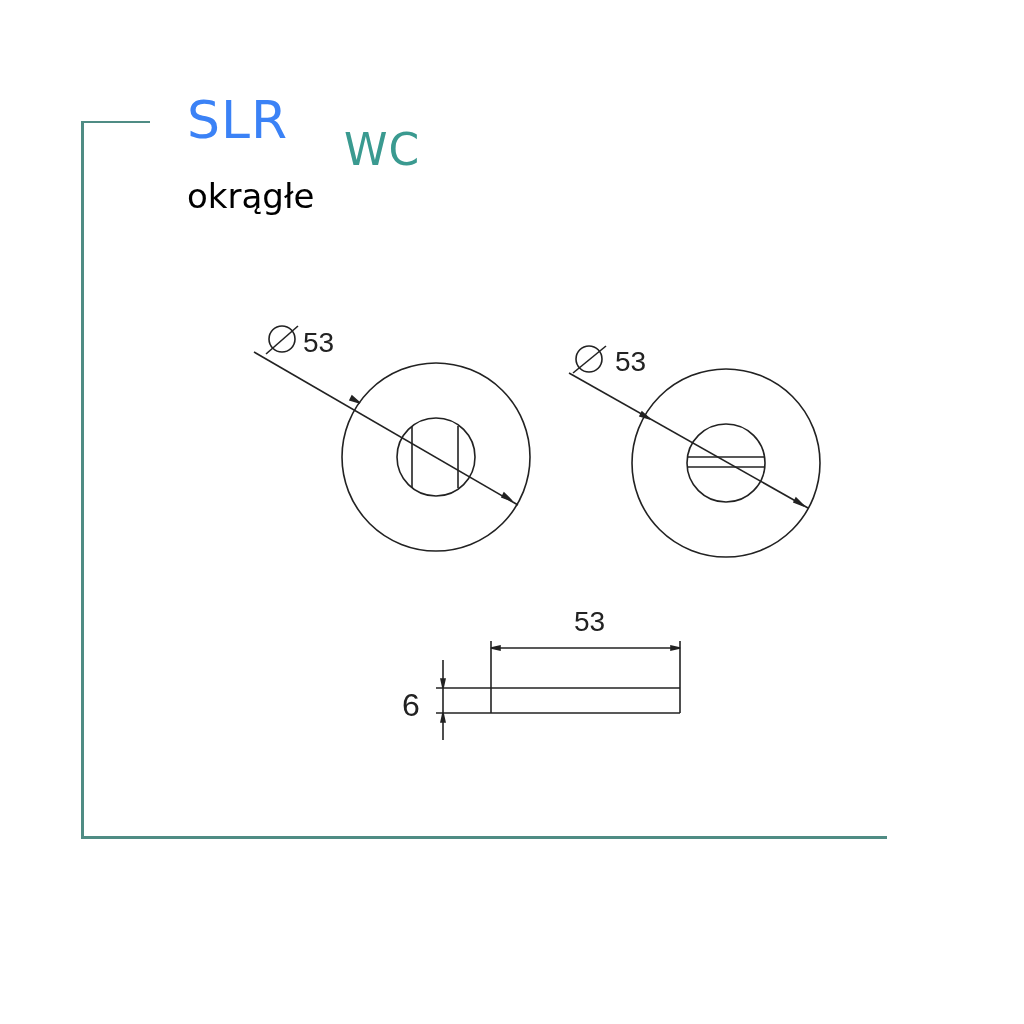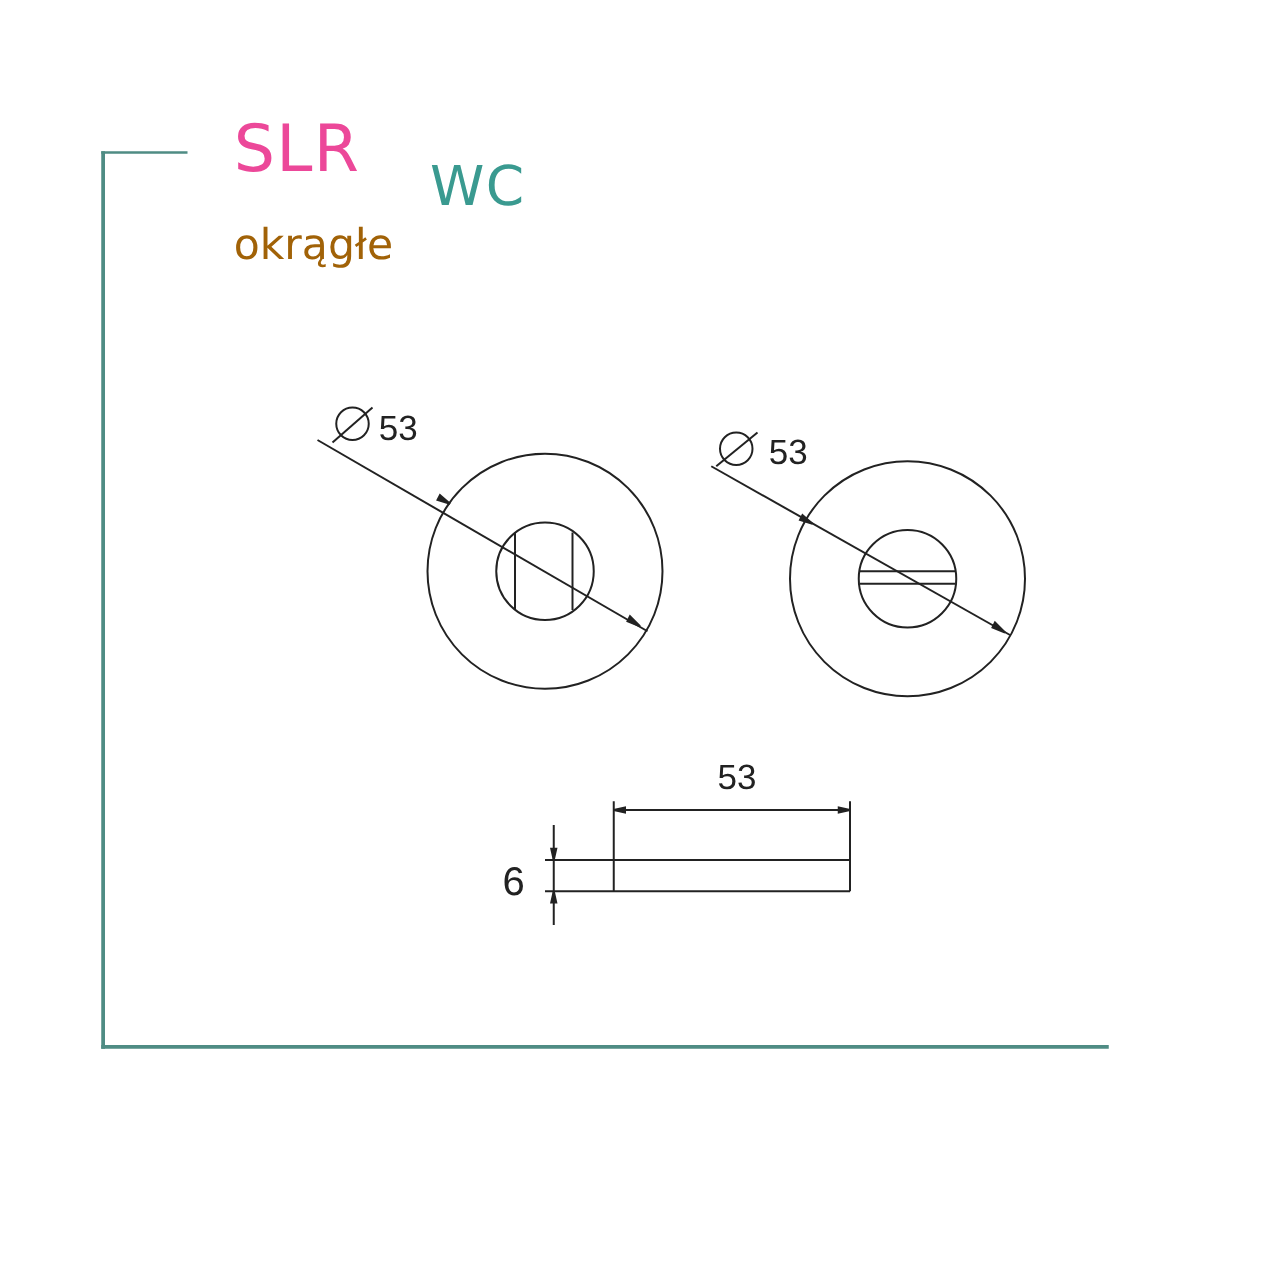--- a/index.html
+++ b/index.html
@@ -1,22 +1,22 @@
 <!DOCTYPE html>
 <html><head>
 <meta charset="utf-8">
 <style>
   html, body { margin:0; padding:0; background:#ffffff; }
   body { width:1024px; height:1024px; position:relative; overflow:hidden; font-family:"DejaVu Sans", sans-serif; }
   .frame-v { position:absolute; left:81px; top:121px; width:3px; height:718px; background:#4f8c84; }
   .frame-top { position:absolute; left:81px; top:121px; width:69px; height:2px; background:#4f8c84; }
   .frame-bottom { position:absolute; left:81px; top:836px; width:806px; height:3px; background:#4f8c84; }
-  .title { position:absolute; left:187px; top:90px; font-size:52px; color:#ec4899; font-family:"DejaVu Sans", sans-serif; letter-spacing:1px; }
+  .title { position:absolute; left:187px; top:90px; font-size:52px; color:#3b82f6; font-family:"DejaVu Sans", sans-serif; letter-spacing:1px; }
   .title-wc { position:absolute; left:344px; top:96px; font-size:44px; color:#3a9a90; font-weight:normal; letter-spacing:1px;margin-top:28px; }
-  .subtitle { position:absolute; left:187px; top:176px; font-size:34px; color:#a16207; }
+  .subtitle { position:absolute; left:187px; top:176px; font-size:34px; color:#000000; }
   svg.drawing { position:absolute; left:0; top:0; }
   .dim-text { font-family:"Liberation Sans", sans-serif; font-size:28px; fill:#222; }
 </style>
 </head>
 <body>
 
 <div class="frame-v"></div>
 <div class="frame-top"></div>
 <div class="frame-bottom"></div>
 

